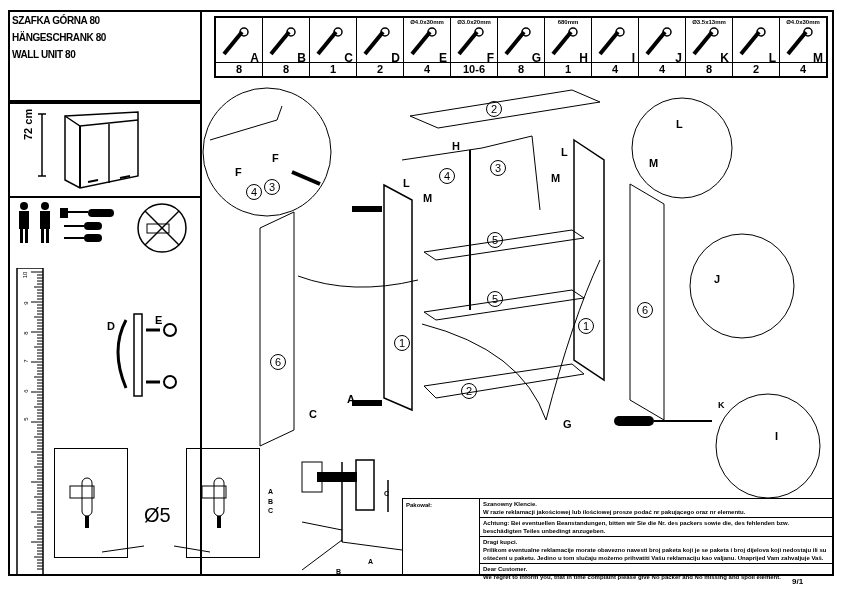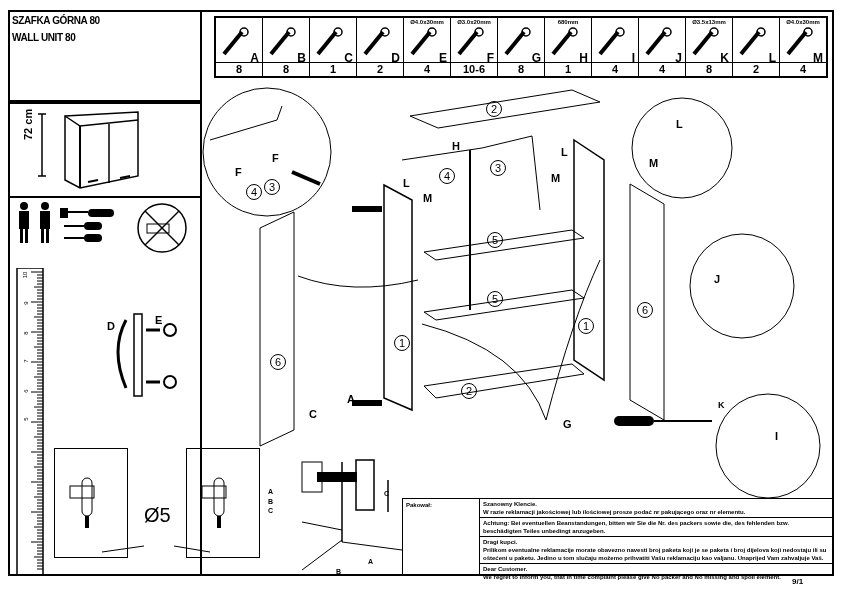--- a/index.html
+++ b/index.html
@@ -30,20 +30,21 @@
   .lab { position:absolute; font-size:11px; font-weight:bold; }
 </style>
 </head>
 <body>
 
 <div id="outer" class="abs"></div>
 <div id="leftcol-line" class="abs"></div>
 
 <div id="title-box" class="abs">
   <div>SZAFKA GÓRNA 80</div>
+  <div>HÄNGESCHRANK 80</div>
   <div>WALL UNIT  80</div>
 </div>
 <div id="sep1" class="abs"></div>
 <div id="sep2" class="abs"></div>
 
 <svg class="abs" style="left:20px;top:108px" width="180" height="86">
   <line x1="22" y1="6" x2="22" y2="68" stroke="#000" stroke-width="1.5"></line>
   <line x1="18" y1="6" x2="26" y2="6" stroke="#000" stroke-width="1.5"></line>
   <line x1="18" y1="68" x2="26" y2="68" stroke="#000" stroke-width="1.5"></line>
   <polygon points="45,8 118,4 118,68 60,80 45,72" fill="none" stroke="#000" stroke-width="1.5"></polygon>

